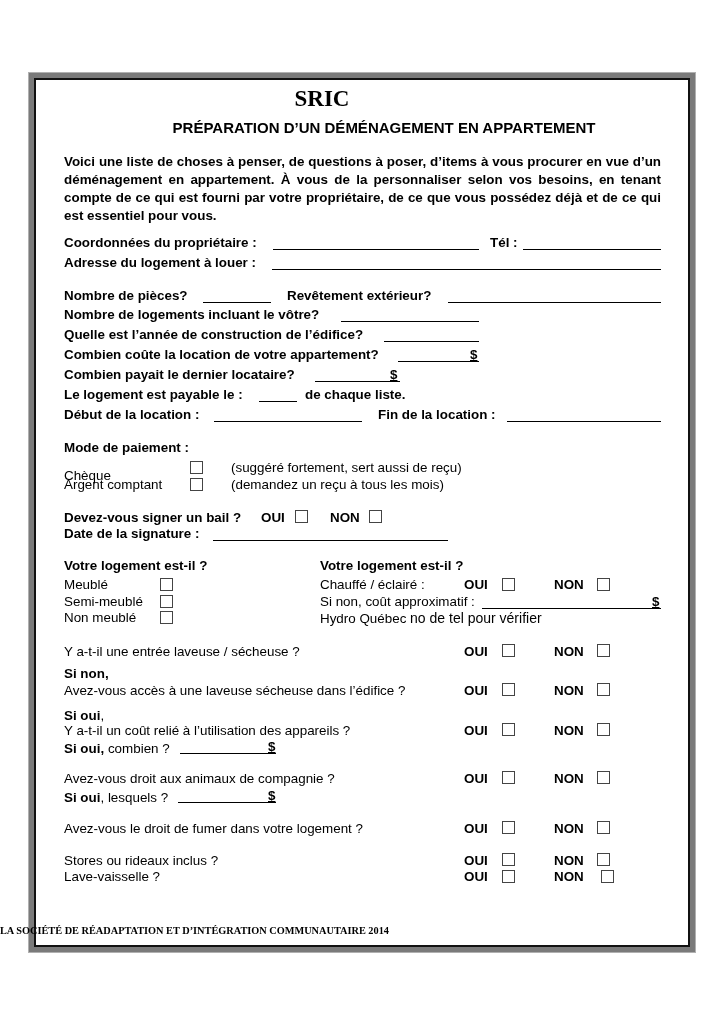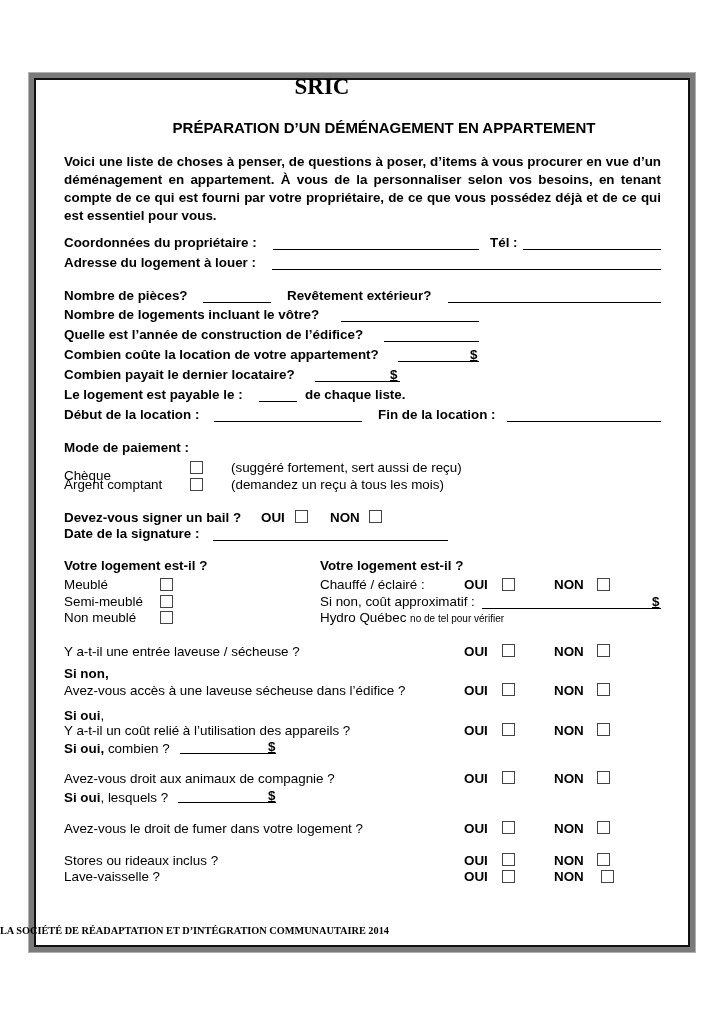--- a/index.html
+++ b/index.html
@@ -4,28 +4,28 @@
 <style>
   html, body { margin:0; padding:0; background:#ffffff; }
   body { width:724px; height:1024px; position:relative; overflow:hidden;
          font-family:"Liberation Sans", sans-serif; color:#000; }
   .frame-outer { position:absolute; left:28px; top:72px; width:668px; height:881px;
          background:#7a7a7a; box-shadow: inset 0 0 0 1px #b0b0b0; }
   .frame-inner { position:absolute; left:34px; top:78px; width:656px; height:869px;
          background:#fff; border:2px solid #111; box-sizing:border-box; }
   .abs { position:absolute; white-space:nowrap; }
   .title { font-family:"Liberation Serif", serif; font-weight:bold; font-size:23px;
-           left:0; width:644px; text-align:center; top:74px; }
+           left:0; width:644px; text-align:center; top:86px; }
   .subtitle { font-weight:bold; font-size:15px; left:0; width:724px; text-align:center; top:119px;margin-left:22px; }
   .intro { left:64px; top:153px; width:597px; font-weight:bold; font-size:13.4px; line-height:18px;
            text-align:justify; white-space:normal; }
   .b { font-weight:bold; font-size:13.4px; }
   .n { font-weight:normal; font-size:13.4px; }
   .line { position:absolute; border-bottom:1.3px solid #000; height:0; }
-  .small { font-size:10px; }
+  .small { font-size:14px; }
   .cb { position:absolute; width:13px; height:13px; border:1px solid #444;
         border-left-width:1.5px; border-top-width:1.5px; box-sizing:border-box; background:#fff; }
   .footer { font-family:"Liberation Serif", serif; font-weight:bold; font-size:10.3px;
             left:0; width:684px; text-align:left; top:925px; }
   .dollar { font-weight:bold; font-size:13.4px; text-decoration:underline; }
 </style>
 </head>
 <body>
 
 <div class="frame-outer"></div>

